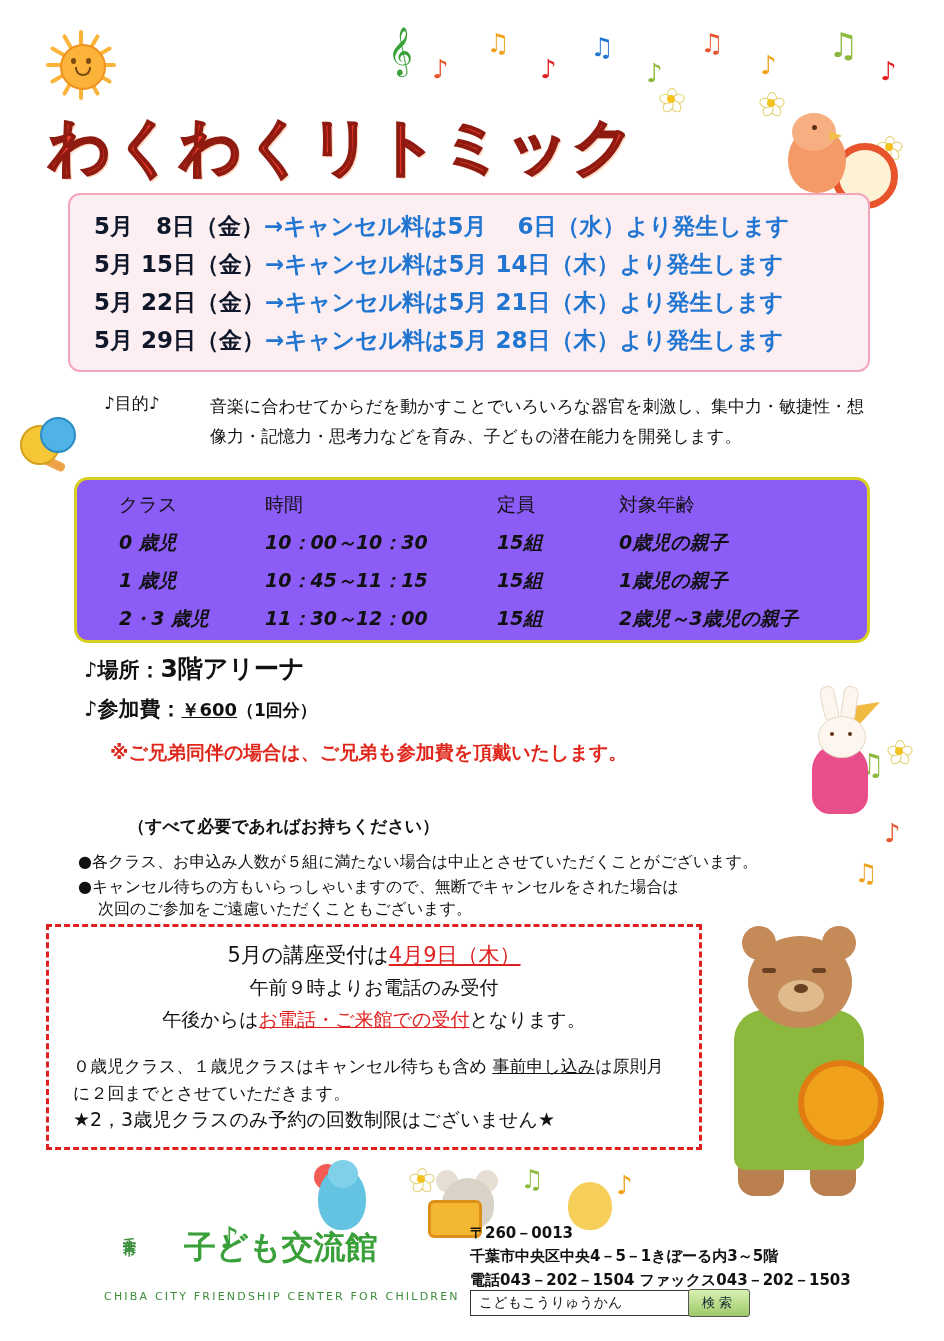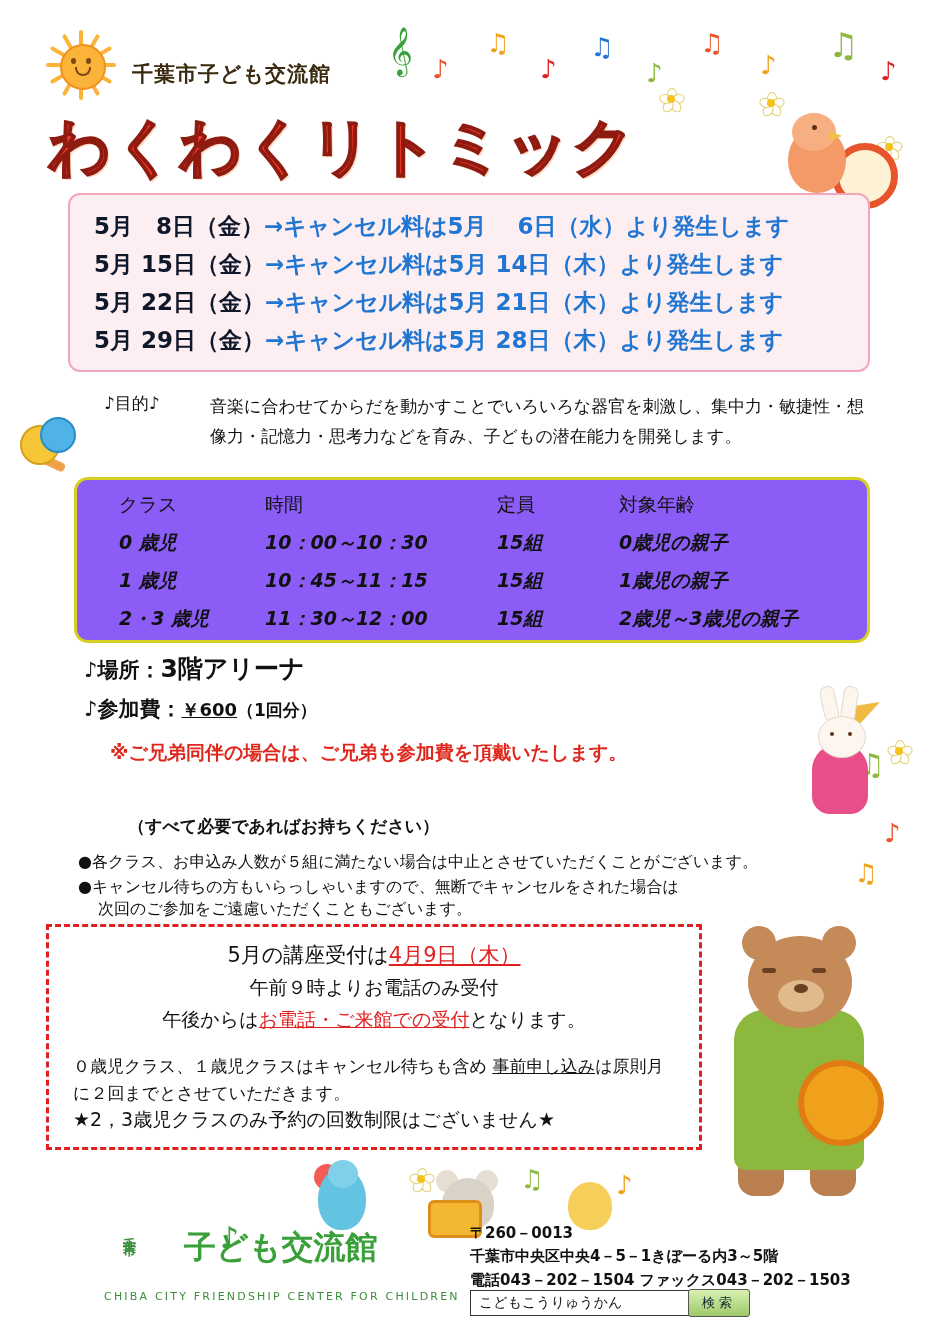--- a/index.html
+++ b/index.html
@@ -185,21 +185,20 @@
     <div class="ray" style="transform:rotate(120deg)"></div>
     <div class="ray" style="transform:rotate(150deg)"></div>
     <div class="core"></div>
     <div class="face">
       <div class="eye l"></div>
         <div class="eye r"></div>
       <div class="mouth"></div>
     </div>
   </div>
 
-  <div class="org-name">千葉市子ども交流館</div>
 
   <div class="note" style="left:388px;top:30px;color:#3aa03a;font-size:42px;">𝄞</div>
   <div class="note" style="left:432px;top:56px;color:#e8552c;">♪</div>
   <div class="note" style="left:486px;top:30px;color:#f0a11c;">♫</div>
   <div class="note" style="left:540px;top:56px;color:#e02020;">♪</div>
   <div class="note" style="left:590px;top:34px;color:#2176d2;">♫</div>
   <div class="note" style="left:646px;top:60px;color:#8cb93d;">♪</div>
   <div class="note" style="left:700px;top:30px;color:#e8552c;">♫</div>
   <div class="note" style="left:760px;top:52px;color:#f0a11c;">♪</div>
   <div class="note" style="left:828px;top:28px;color:#8cb93d;font-size:34px;">♫</div>

